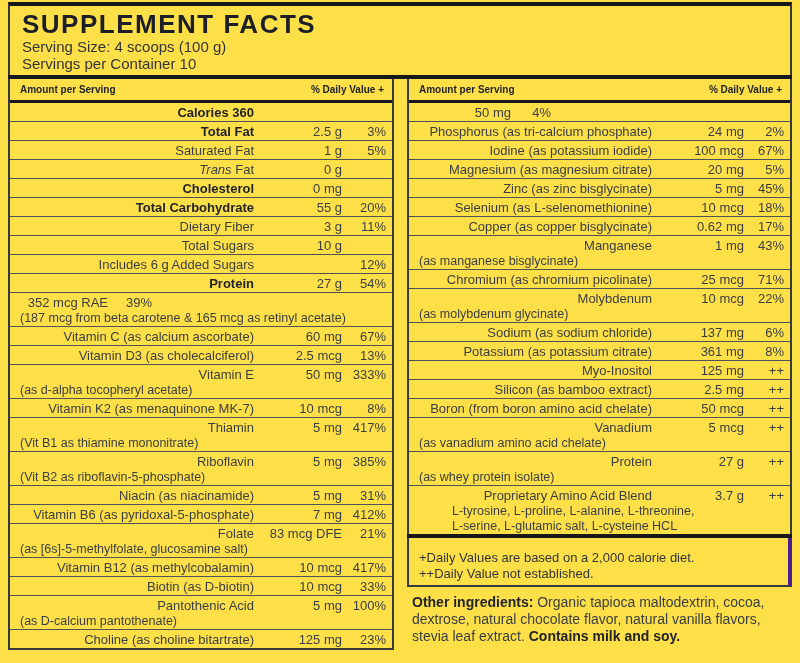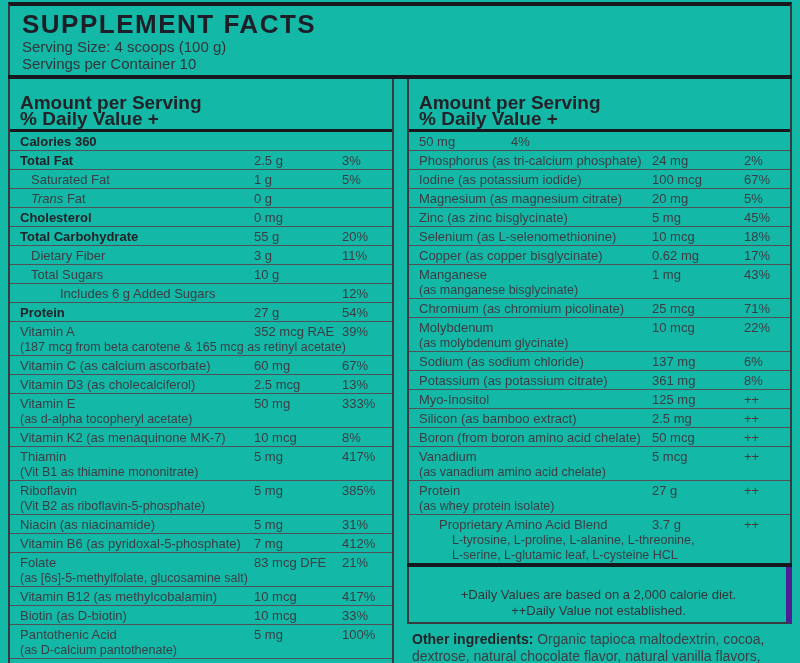--- a/index.html
+++ b/index.html
@@ -2,21 +2,21 @@
 <html><head>
 <meta charset="utf-8">
 <style>
   html,body{margin:0;padding:0;}
   body{
     width:800px;height:663px;background:#ffffff;
     font-family:"Liberation Sans",sans-serif;
     color:#3b3d44;
     -webkit-font-smoothing:antialiased;
   }
-  .sheet{position:relative;width:800px;height:663px;overflow:hidden;background:#14b8a6;}
+  .sheet{position:relative;width:800px;height:663px;overflow:hidden;background:#fde047;}
   .label{position:absolute;left:8px;top:2px;width:784px;}
 
   
   .header-box{
     border-top:4px solid #17181d;
     border-left:2px solid #393a40;
     border-right:2px solid #393a40;
     padding:5px 10px 3px 12px;
   }
   .title{font-size:26px;line-height:27px;font-weight:bold;letter-spacing:1.5px;color:#1d1e27;}
@@ -30,46 +30,45 @@
     width:386px;flex:none;
     border-left:2px solid #393a40;border-right:2px solid #393a40;border-bottom:2px solid #393a40;
     box-sizing:border-box;
   }
   .gutter{width:13px;flex:none;}
   .rcol{flex:1;min-width:0;}
   .rtable{
     border-left:2px solid #393a40;border-right:2px solid #393a40;
   }
   .footbox{
-    border-left:2px solid #393a40;border-right:6px solid #4c1d95;border-bottom:2px solid #393a40;
-    padding:20px 8px 4px 10px;font-size:13px;line-height:15.5px;color:#33343a;text-align:center;
+    border-left:2px solid #393a40;border-right:4px solid #4c1d95;border-bottom:2px solid #393a40;
+    padding:12px 8px 4px 10px;font-size:13px;line-height:15.5px;color:#33343a;
   }
   .ingredients{
     padding:7px 4px 0 5px;font-size:14px;line-height:17px;color:#3b3d44;
   }
   .ingredients .b{font-weight:bold;color:#222329;}
 
   
   .thead{
     display:flex;justify-content:space-between;
-    font-weight:bold;font-size:19px;line-height:16px;
-    padding:16px 8px 2px 10px;
+    font-weight:bold;font-size:10px;line-height:16px;
+    padding:3px 8px 2px 10px;
     border-bottom:3px solid #17181d;
     color:#222329;
-    flex-direction:column;
   }
 
   
   .row{
     border-bottom:1px solid #505158;
     padding:1.5px 6px 1.5px 10px;
     font-size:13px;color:#3b3d44;
   }
   .row:last-child{border-bottom:none;margin-left:20px;}
-  .rowline{display:flex;line-height:15px;}
+  .rowline{display:flex;line-height:15px;text-align:right;}
   .nm{flex:1;min-width:0;}
   .amt{width:88px;flex:none;}
   .dv{width:42px;flex:none;}
   .ltable .amt{width:88px;}
   .ltable .dv{width:44px;}
   .rtable .amt{width:92px;}
   .rtable .dv{width:40px;}
   .row.b .nm{font-weight:bold;color:#222329;}
   .row.indent1 .nm{padding-left:11px;}
   .row.indent2 .nm{padding-left:40px;}
@@ -164,21 +163,20 @@
             </div>
             <div class="row b">
               <div class="rowline">
                 <span class="nm">Protein</span>
                 <span class="amt">27 g</span>
                 <span class="dv">54%</span>
               </div>
             </div>
             <div class="row">
               <div class="rowline">
-                <span class="nm">Vitamin A</span>
                 <span class="amt">352 mcg RAE</span>
                 <span class="dv">39%</span>
               </div>
               <div class="sub">(187 mcg from beta carotene &amp; 165 mcg as retinyl acetate)</div>
             </div>
             <div class="row">
               <div class="rowline">
                 <span class="nm">Vitamin C (as calcium ascorbate)</span>
                 <span class="amt">60 mg</span>
                 <span class="dv">67%</span>
@@ -407,21 +405,21 @@
                 </div>
                 <div class="sub">(as whey protein isolate)</div>
               </div>
               <div class="row">
                 <div class="rowline">
                   <span class="nm">Proprietary Amino Acid Blend</span>
                   <span class="amt">3.7 g</span>
                   <span class="dv">++</span>
                 </div>
                 <div class="sub ind">L-tyrosine, L-proline, L-alanine, L-threonine,</div>
-                <div class="sub ind">L-serine, L-glutamic leaf, L-cysteine HCL</div>
+                <div class="sub ind">L-serine, L-glutamic salt, L-cysteine HCL</div>
               </div>
             </div>
         </div>
         <div class="thickbar"></div>
         <div class="footbox" id="footnotes">
             <div class="fn">+Daily Values are based on a 2,000 calorie diet.</div>
             <div class="fn">++Daily Value not established.</div>
           </div>
         <div class="ingredients" id="ingredients"><span class="b">Other ingredients: </span><span>Organic tapioca maltodextrin, cocoa, dextrose, natural chocolate flavor, natural vanilla flavors, stevia leaf extract. </span><span class="b">Contains milk and soy.</span></div>
       </div>

